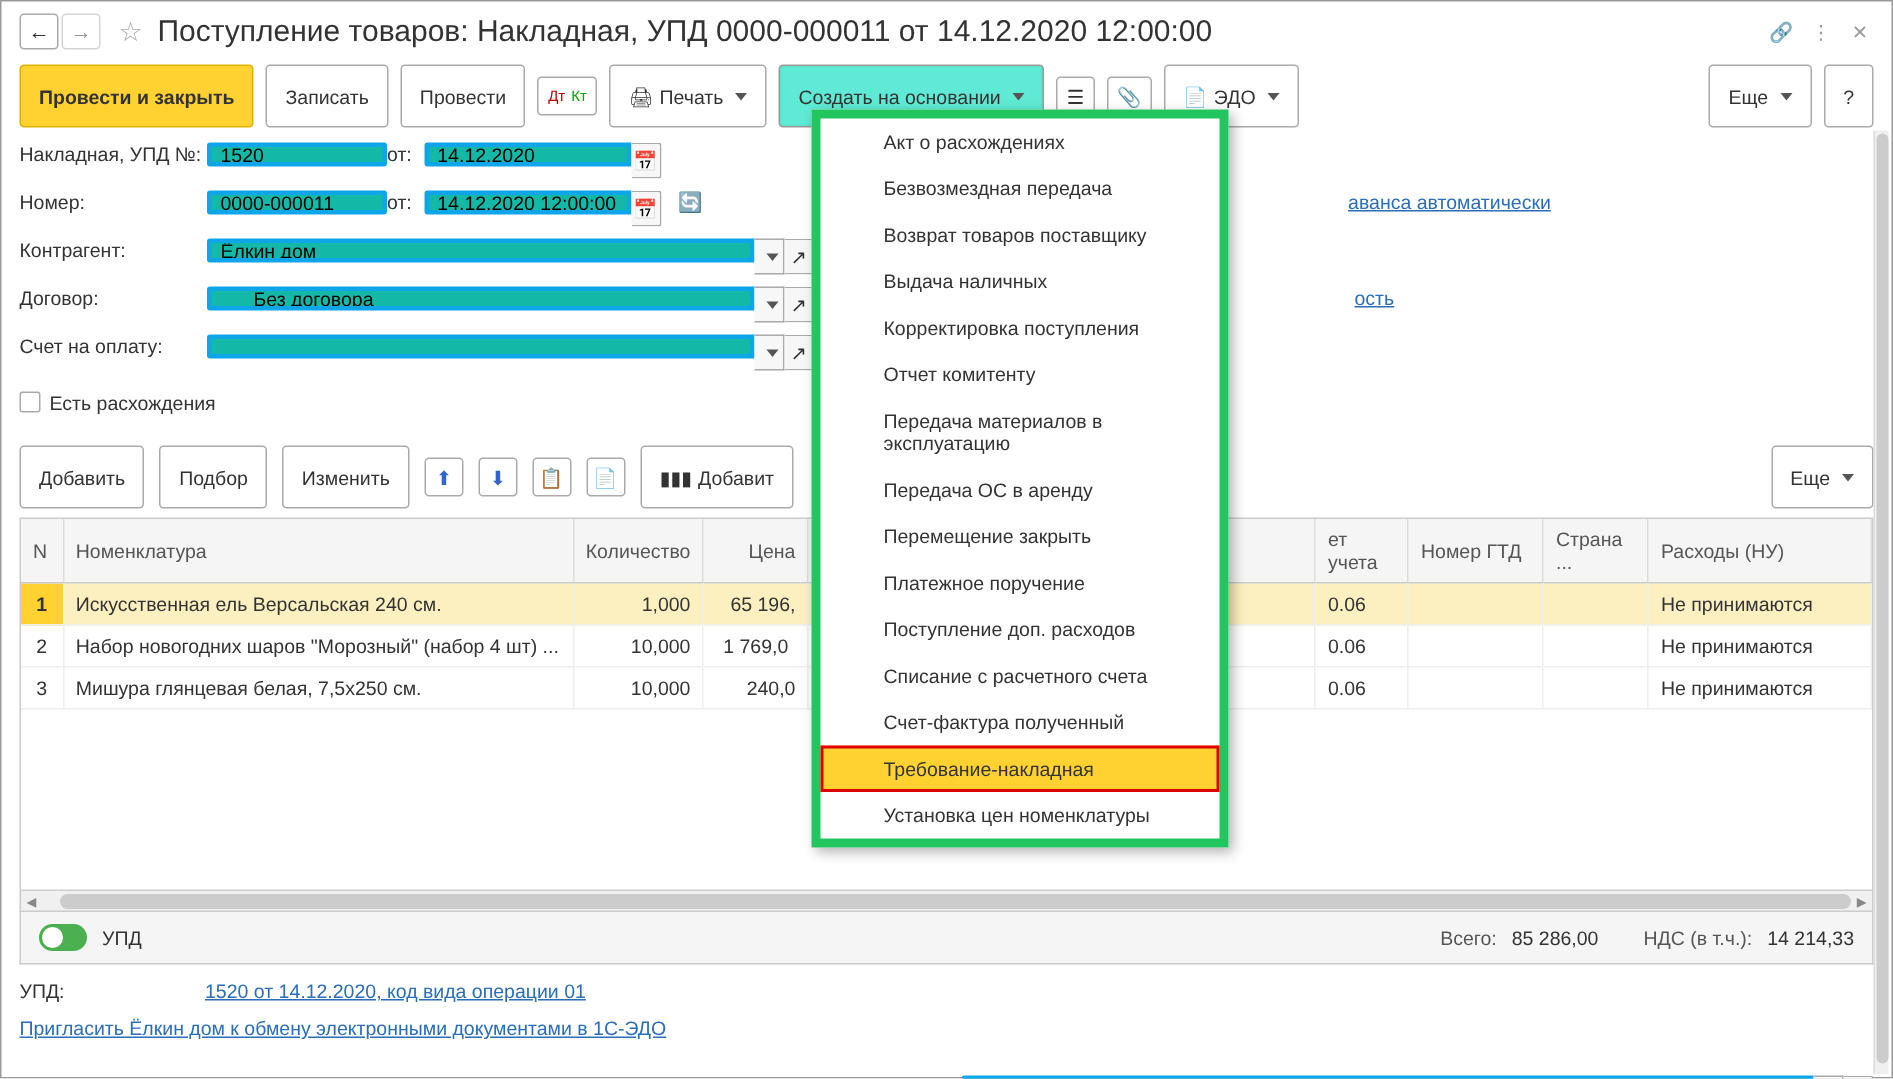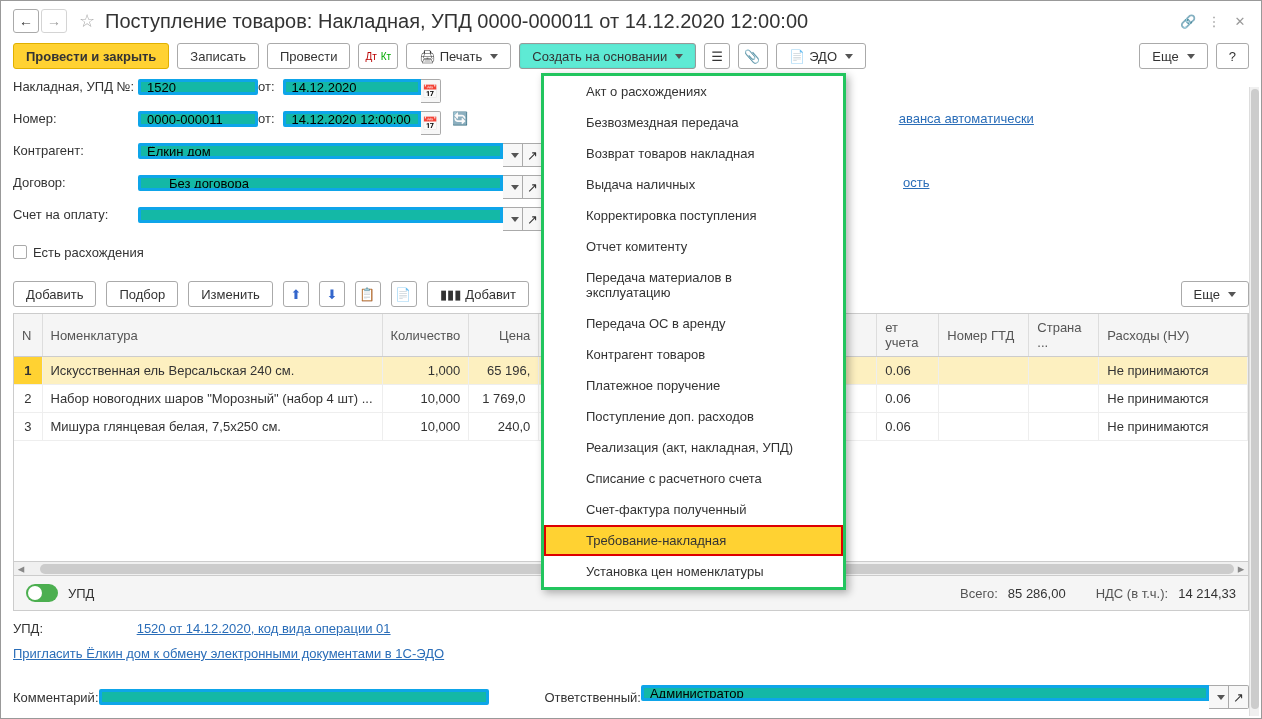--- a/index.html
+++ b/index.html
@@ -7,21 +7,21 @@
 .window { width: 1262px; height: 719px; border: 1px solid #999; position: relative; background: #fff; }
 .titlebar { display: flex; align-items: center; padding: 8px 12px 4px 12px; }
 .nav-buttons { display: flex; gap: 2px; margin-right: 8px; }
 .nav-btn { width: 26px; height: 24px; border: 1px solid #aaa; background: #fff; border-radius: 3px; display: flex; align-items: center; justify-content: center; cursor: pointer; }
 .star { width: 24px; height: 24px; margin-right: 6px; color: #aaa; display:flex; align-items:center; justify-content:center; font-size:18px; }
 .title-text { font-size: 20px; color: #333; flex: 1; }
 .titlebar .right-icons { display: flex; gap: 8px; align-items: center; }
 .ti { width: 18px; height: 18px; color: #999; display: flex; align-items: center; justify-content: center; cursor: pointer; }
 
 .toolbar { display: flex; align-items: center; gap: 8px; padding: 6px 12px; }
-.btn { border: 1px solid #aaa; background: #fff; border-radius: 3px; padding: 4px 12px; cursor: pointer; display: inline-flex; align-items: center; gap: 4px; height: 26px; }
+.btn { border: 1px solid #aaa; background: #fff; border-radius: 3px; padding: 20px 12px; cursor: pointer; display: inline-flex; align-items: center; gap: 4px; height: 26px; }
 .btn-yellow { background: #ffd232; border-color: #e0b000; font-weight: bold; }
 .btn-icon-only { padding: 4px 6px; }
 .btn-active { background: #5eead4; border: 1px solid #999; box-shadow: inset 0 0 2px rgba(0,0,0,0.1); }
 .btn-more { margin-left: auto; }
 .caret-down { width: 0; height: 0; border-left: 4px solid transparent; border-right: 4px solid transparent; border-top: 5px solid #555; display: inline-block; margin-left: 4px; }
 
 .form-area { padding: 4px 12px; }
 .form-row { display: flex; margin-bottom: 6px; height: 26px; }
 .form-label { width: 125px; color: #333; }
 .input { border: 3px solid #0ea5e9; border-radius: 2px; padding: 3px 6px; height: 16px; background: #14b8a6; }
@@ -53,21 +53,21 @@
 .footer-summary { padding: 8px 12px; display: flex; align-items: center; gap: 10px; background: #f5f5f5; margin: 0 12px; border: 1px solid #ccc; border-top: none; }
 .footer-label { color: #555; }
 .footer-val { color: #333; margin-right: 20px; }
 .toggle { width: 32px; height: 18px; border-radius: 9px; background: #4caf50; position: relative; }
 .toggle .knob { width: 14px; height: 14px; background: #fff; border-radius: 50%; position: absolute; top: 2px; left: 2px; }
 
 .bottom-links { padding: 10px 12px; }
 .bottom-links div { margin-bottom: 10px; }
 .comment-row { display: flex; align-items: center; padding: 4px 12px; }
 
-.dropdown-menu { position: absolute; top: 72px; left: 540px; width: 305px; background: #fff; border: 3px solid #22c55e; box-shadow: 3px 3px 8px rgba(0,0,0,0.3); z-index: 100; }
+.dropdown-menu { position: absolute; top: 72px; left: 540px; width: 278px; background: #fff; border: 6px solid #22c55e; box-shadow: 3px 3px 8px rgba(0,0,0,0.3); z-index: 100; }
 .menu-item { padding: 8px 40px 8px 42px; cursor: pointer; color: #333; }
 .menu-item.highlighted { background: #ffd232; border: 2px solid #d00; padding: 6px 38px 6px 40px; }
 
 .partial-link { color: #2a6db8; text-decoration: underline; cursor: pointer; }
 .vscroll { position: absolute; right: 2px; top: 86px; bottom: 2px; width: 10px; background: #f0f0f0; border-left: 1px solid #ddd; }
 .vscroll .vthumb { width: 8px; height: 620px; background: #ccc; border-radius: 4px; margin: 2px auto 0; }
 .arrow-icon { font-size: 14px; }
 </style>
 </head>
 <body>
@@ -317,30 +317,29 @@
         </div>
       <div class="combo-btn">
           <span>↗</span>
         </div>
     </div>
   </div>
 
   <div class="dropdown-menu" id="menu">
       <div class="menu-item">Акт о расхождениях</div>
       <div class="menu-item">Безвозмездная передача</div>
-      <div class="menu-item">Возврат товаров накладная</div>
+      <div class="menu-item">Возврат товаров поставщику</div>
       <div class="menu-item">Выдача наличных</div>
       <div class="menu-item">Корректировка поступления</div>
       <div class="menu-item">Отчет комитенту</div>
       <div class="menu-item">Передача материалов в эксплуатацию</div>
       <div class="menu-item">Передача ОС в аренду</div>
-      <div class="menu-item">Контрагент товаров</div>
+      <div class="menu-item">Перемещение закрыть</div>
       <div class="menu-item">Платежное поручение</div>
       <div class="menu-item">Поступление доп. расходов</div>
-      <div class="menu-item">Реализация (акт, накладная, УПД)</div>
       <div class="menu-item">Списание с расчетного счета</div>
       <div class="menu-item">Счет-фактура полученный</div>
       <div class="menu-item highlighted">Требование-накладная</div>
       <div class="menu-item">Установка цен номенклатуры</div>
     </div>
 
   <div class="vscroll">
       <div class="vthumb"></div>
     </div>
 </div>

